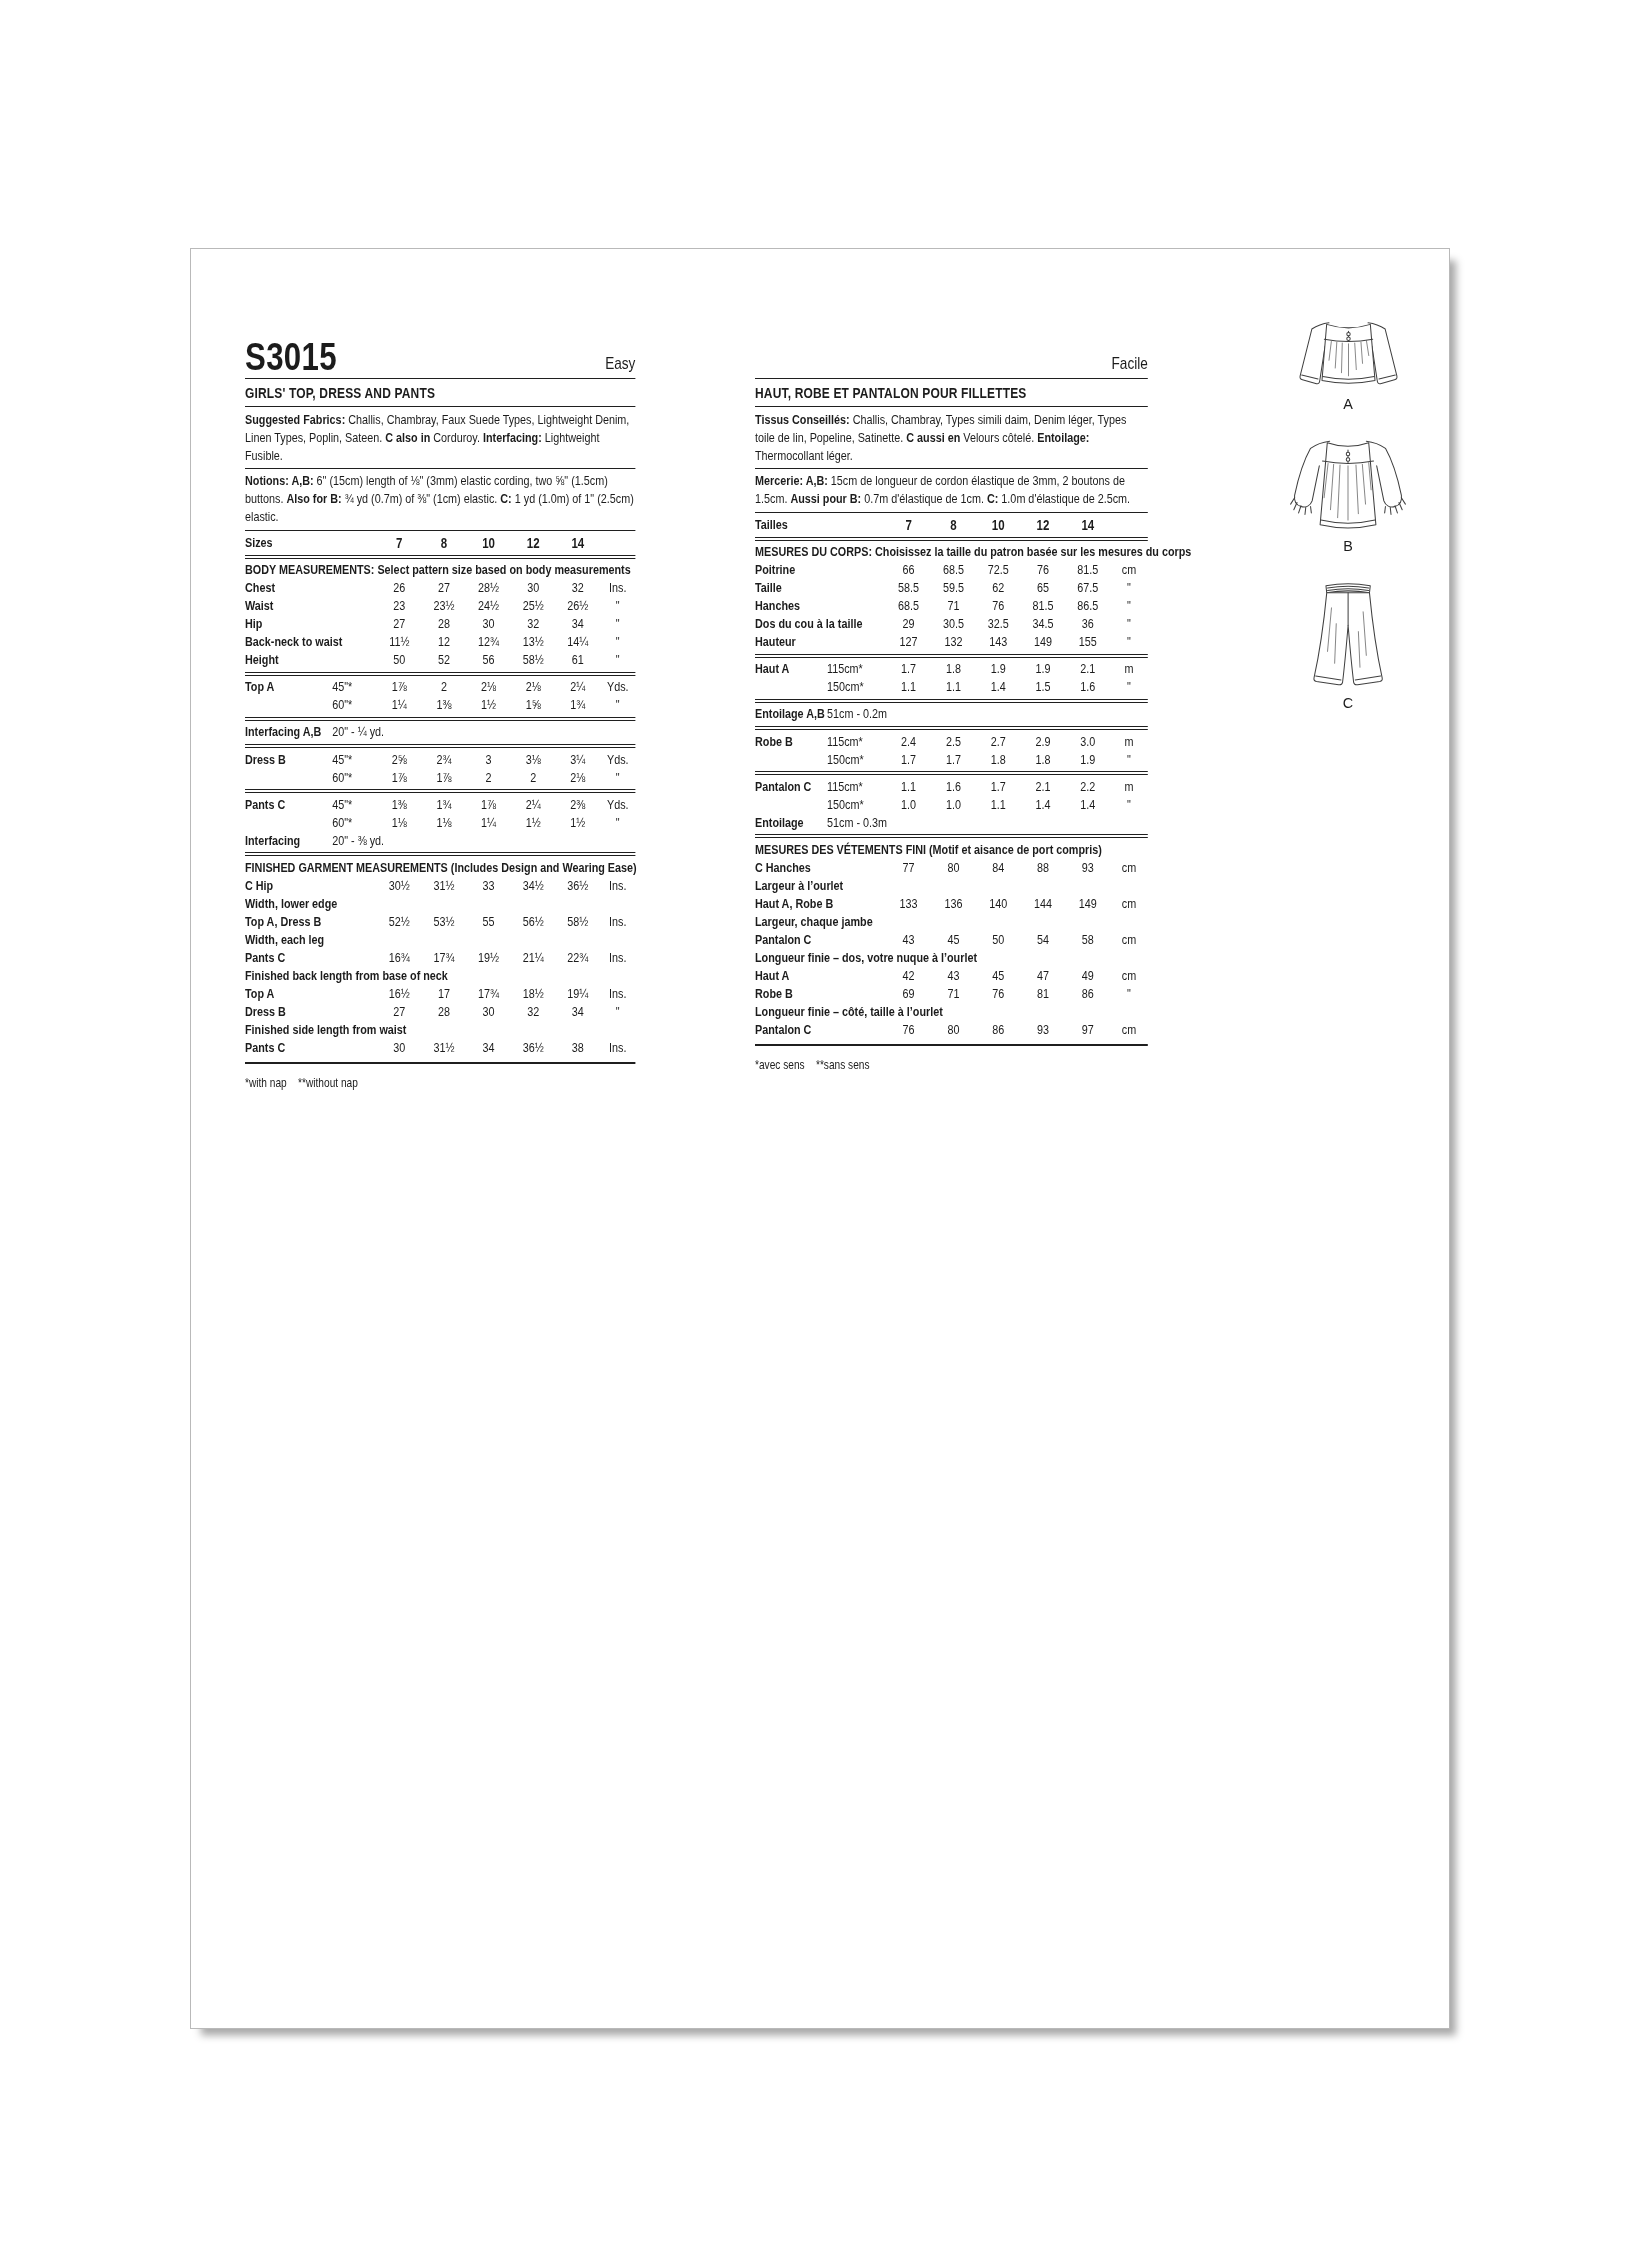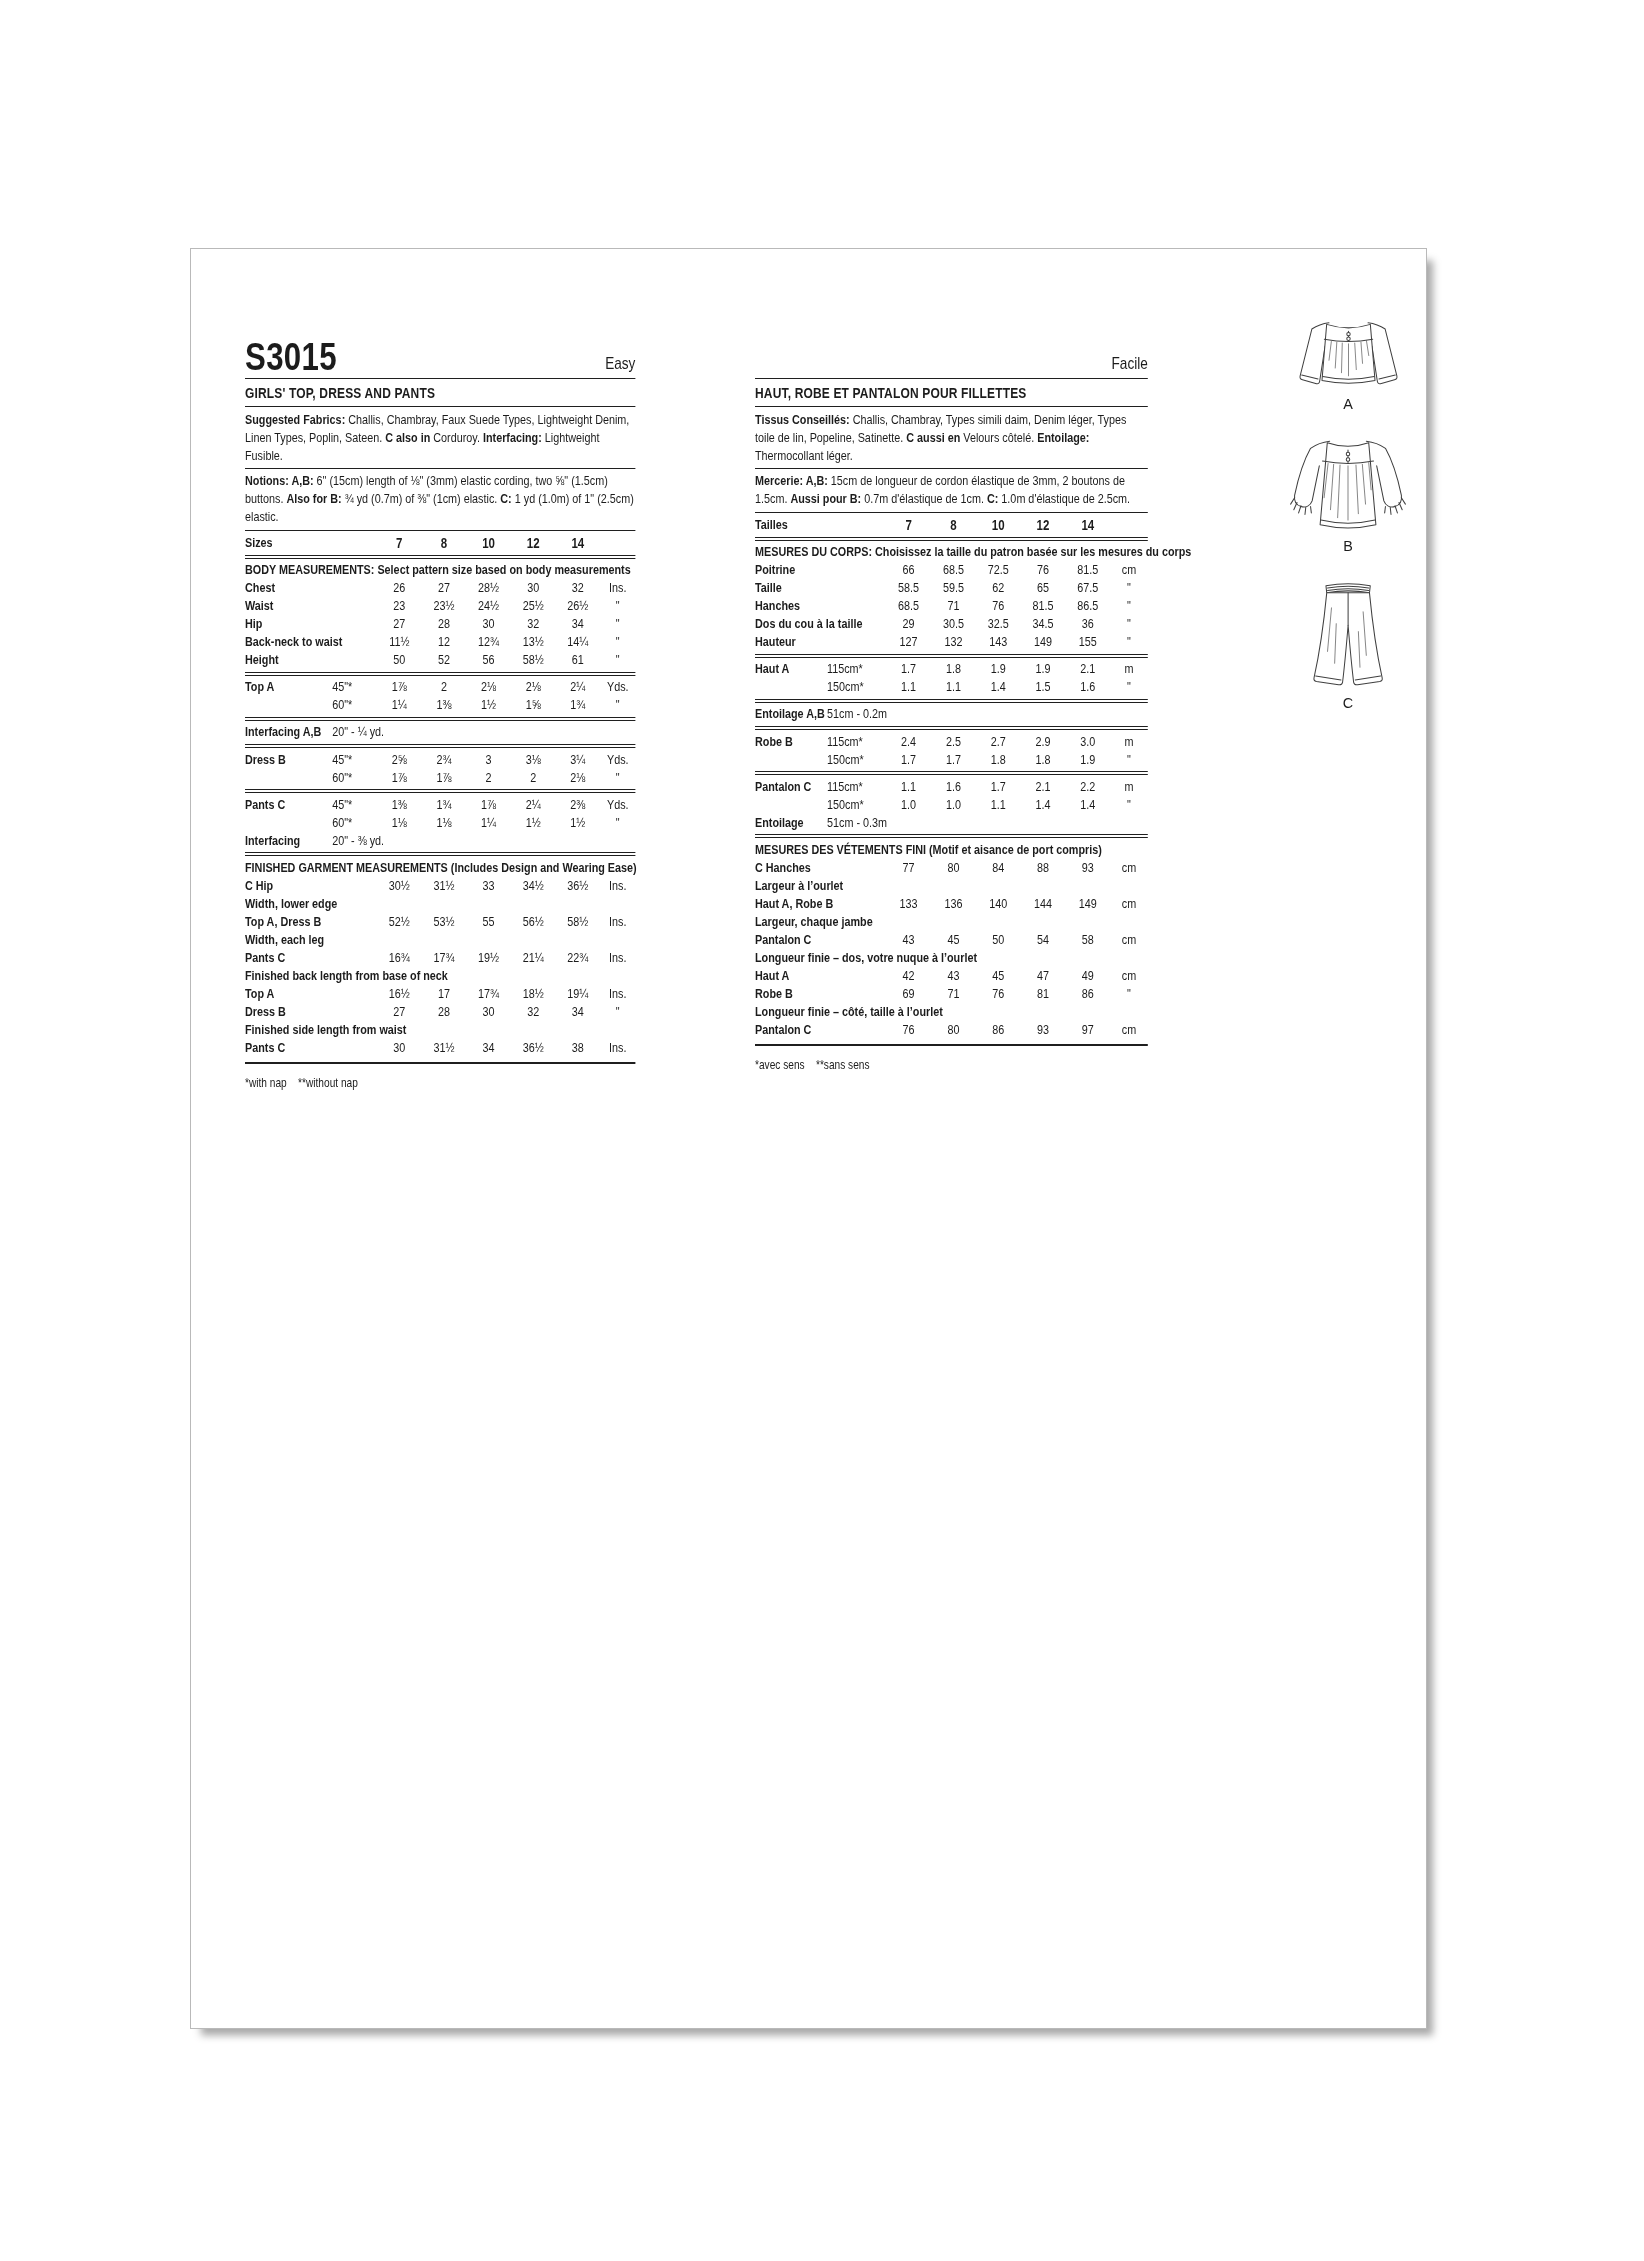--- a/index.html
+++ b/index.html
@@ -4,20 +4,21 @@
 <style>
   html,body{
     margin:0;padding:0;background:#ffffff;width:1644px;height:2261px;
     position:relative;overflow:hidden;
     font-family:"Liberation Sans","DejaVu Sans",sans-serif;color:#1c1c1c;
   }
   .sheet{
     position:absolute;left:190px;top:248px;width:1235px;height:1779px;
     background:#fff;border:0.8px solid #b9b9b9;
     box-shadow:8.5px 9.3px 7.6px -2.5px rgba(0,0,0,.34);
+    padding-left:23px;
   }
   
   .col{position:absolute;top:53px;transform:scaleX(.8);transform-origin:0 0;}
   .col-en{left:54px;width:488px;--gl:109px;--gw:56px;--gu:44px;}
   .col-fr{left:564px;width:491px;--gl:90px;--gw:74px;--gu:47px;}
 
   .titlebar{height:73px;display:flex;justify-content:space-between;align-items:flex-end;}
   .code{font-size:39px;font-weight:700;line-height:.92;letter-spacing:0.4px;}
   .diff{font-size:17px;font-weight:400;padding-bottom:0.8px;}
 

